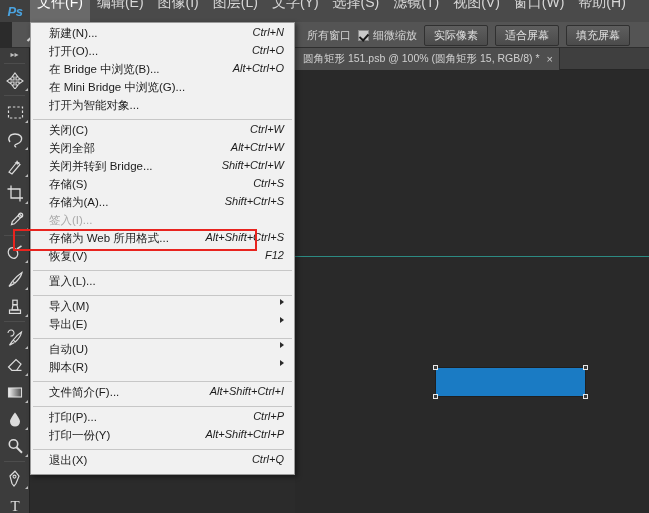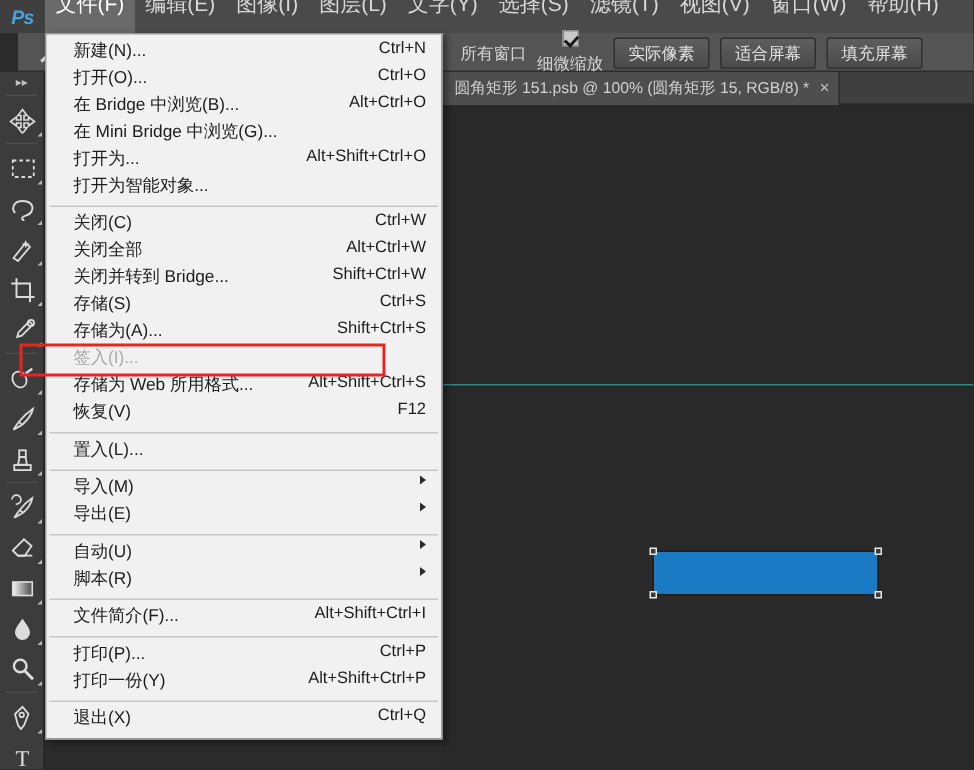--- a/index.html
+++ b/index.html
@@ -60,21 +60,21 @@
   .opt-right {
     position: absolute; left: 295px; top: 0;
     height: 26px;
     display: flex; align-items: center;
     gap: 7px;
   }
   .opt-label {
     font-size: 11px; color: #d5d5d5; white-space: nowrap;
   }
   .opt-check {
-    display: flex; align-items: center; gap: 4px; flex-direction: column;
+    display: flex; align-items: center; gap: 4px;
   }
   .checkbox {
     width: 11px; height: 11px;
     background: #c9c9c9;
     border: 1px solid #8a8a8a;
     position: relative;
   }
   .checkbox::after {
     content: "";
     position: absolute; left: 2px; top: 1px;
@@ -195,20 +195,21 @@
     white-space: nowrap;
     cursor: default;
   }
   .dd-item.disabled { color: #a9a9a9; }
   .dd-label { flex: 0 0 auto; }
   .dd-accel {
     margin-left: auto;
     font-size: 11px;
     color: #1c1c1c;
     padding-left: 20px;
+    font-style: italic;
   }
   .dd-arrow {
     margin-left: auto;
     width: 0; height: 0;
     border-top: 3.5px solid transparent;
     border-bottom: 3.5px solid transparent;
     border-left: 4.5px solid #2a2a2a;
   }
   .dd-sep {
     height: 1px;
@@ -448,24 +449,20 @@
         <span class="dd-accel">Ctrl+O</span>
       </div>
       <div class="dd-item">
         <span class="dd-label">在 Bridge 中浏览(B)...</span>
         <span class="dd-accel">Alt+Ctrl+O</span>
       </div>
       <div class="dd-item">
         <span class="dd-label">在 Mini Bridge 中浏览(G)...</span>
       </div>
       <div class="dd-item">
-        <span class="dd-label">打开为...</span>
-        <span class="dd-accel">Alt+Shift+Ctrl+O</span>
-      </div>
-      <div class="dd-item">
         <span class="dd-label">打开为智能对象...</span>
       </div>
       <div class="dd-sep"></div>
       <div class="dd-item">
         <span class="dd-label">关闭(C)</span>
         <span class="dd-accel">Ctrl+W</span>
       </div>
       <div class="dd-item">
         <span class="dd-label">关闭全部</span>
         <span class="dd-accel">Alt+Ctrl+W</span>

